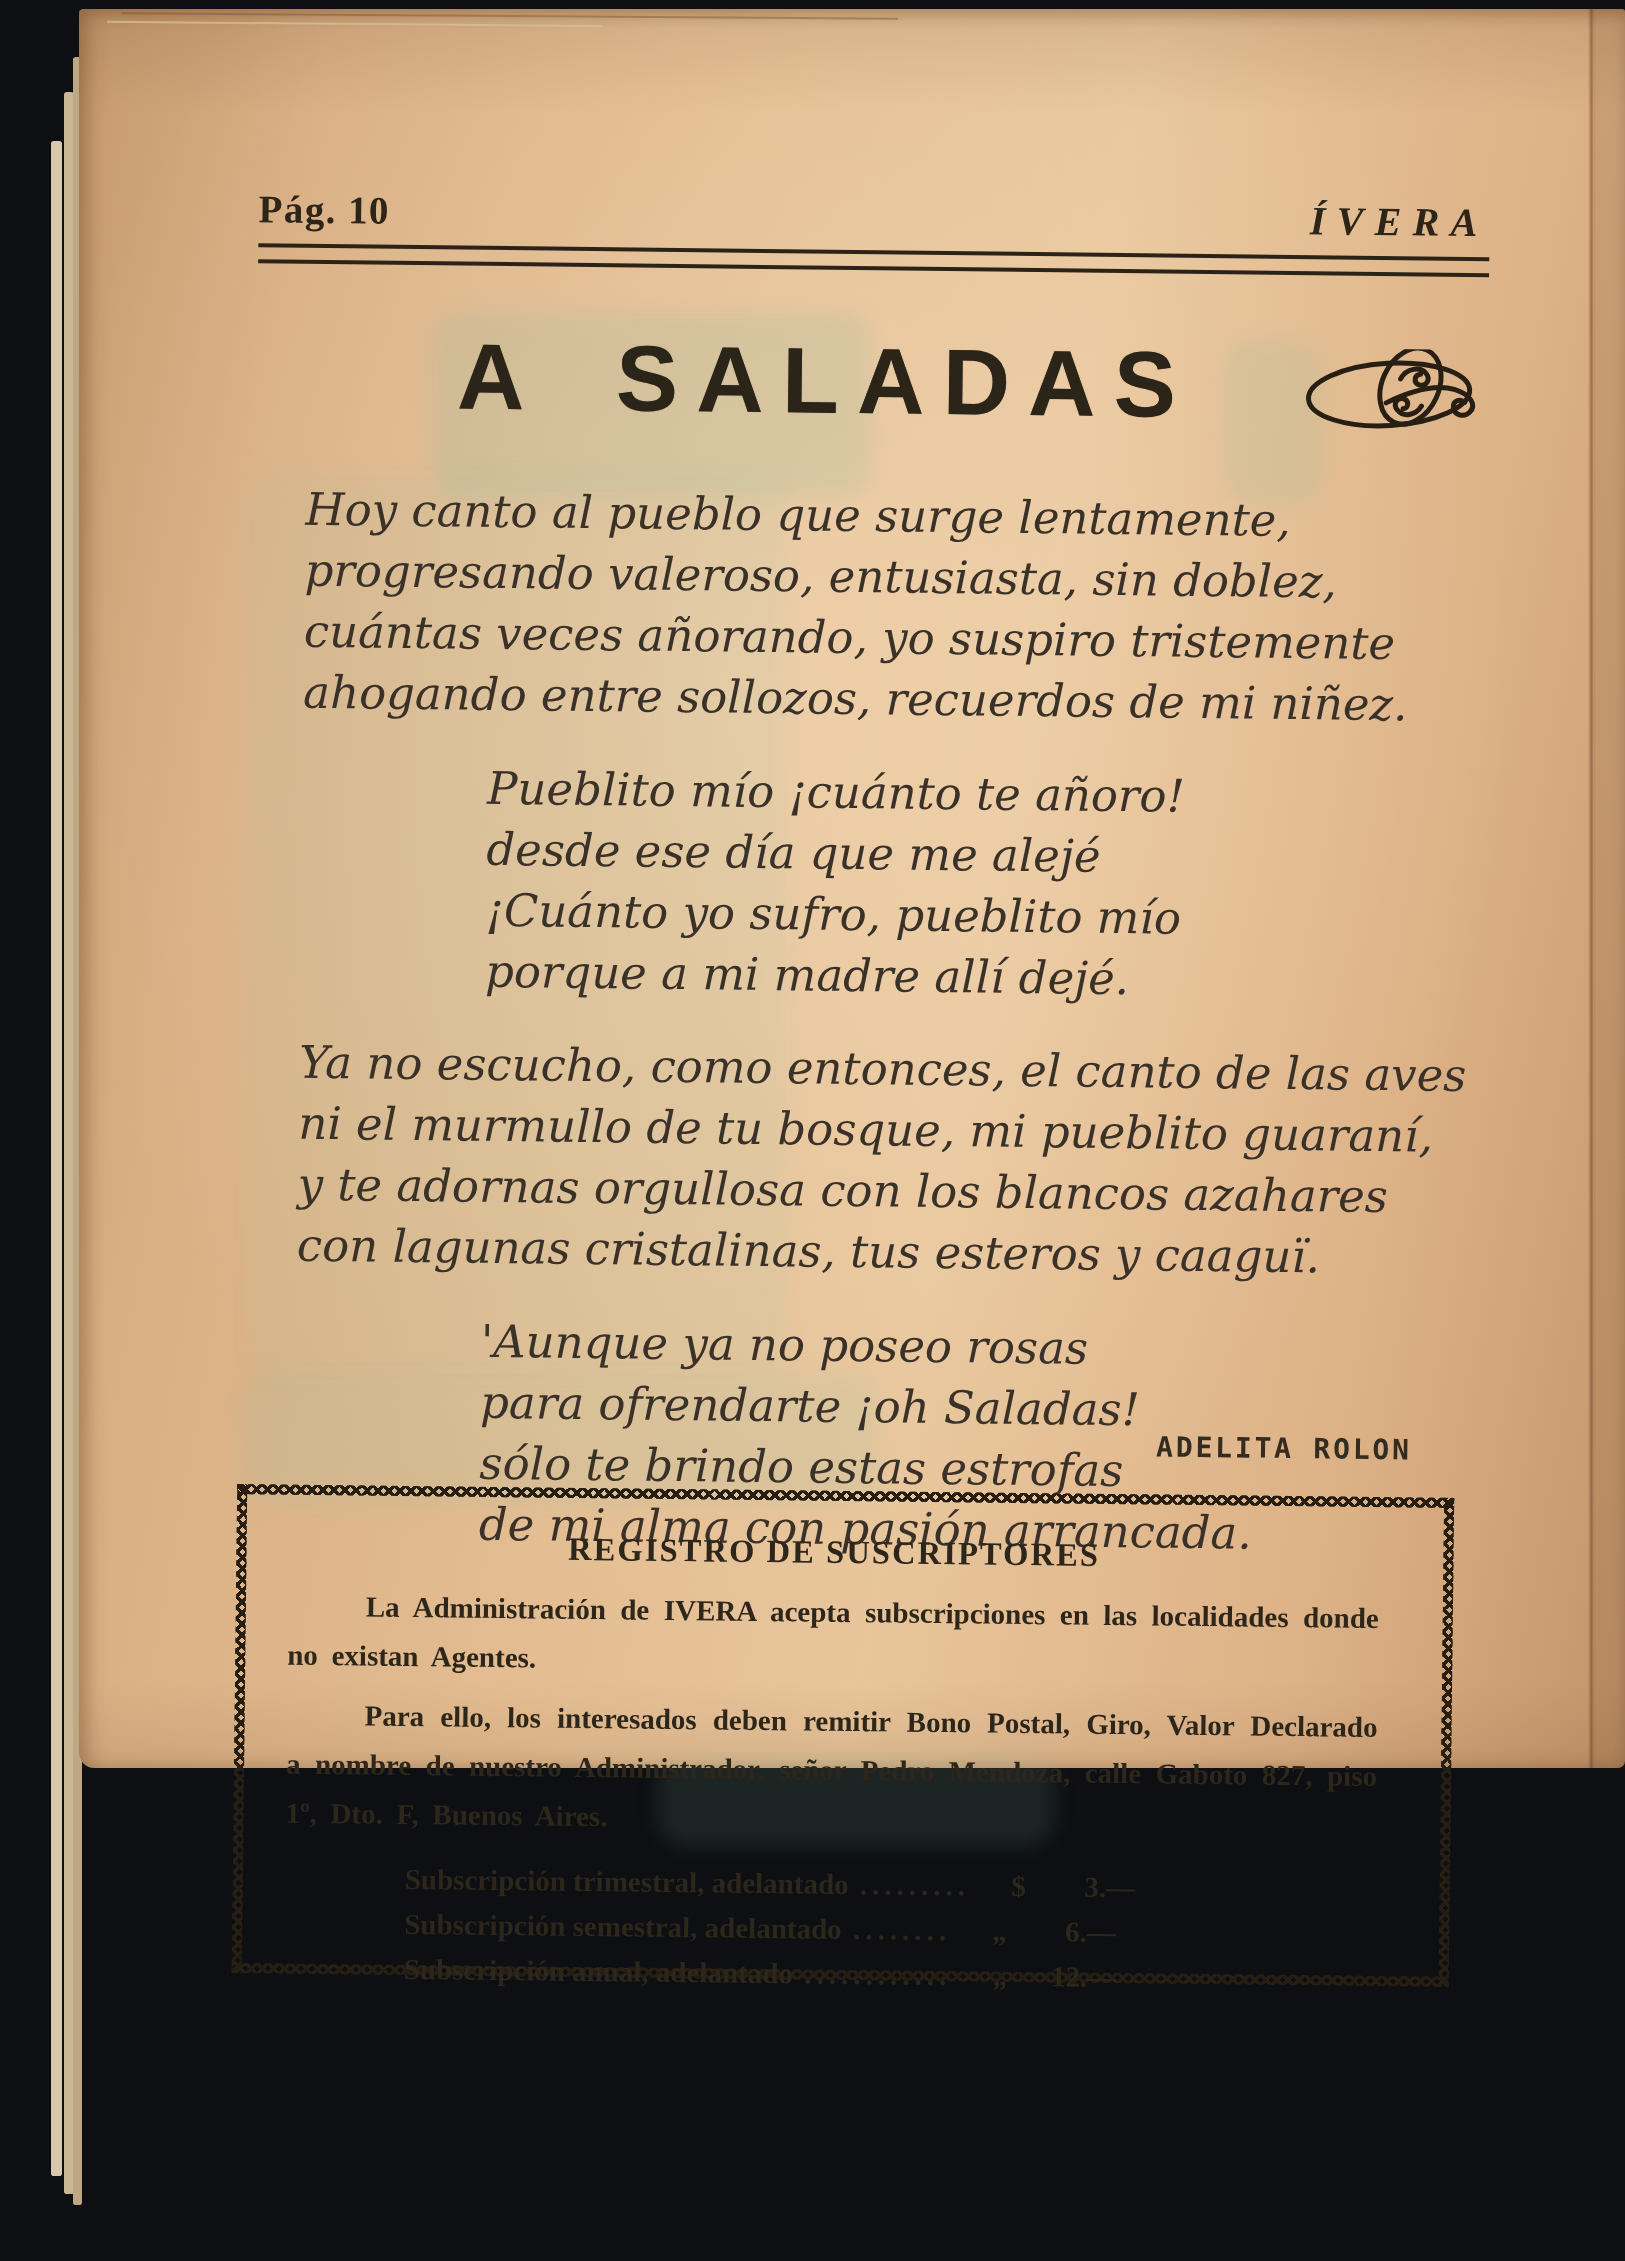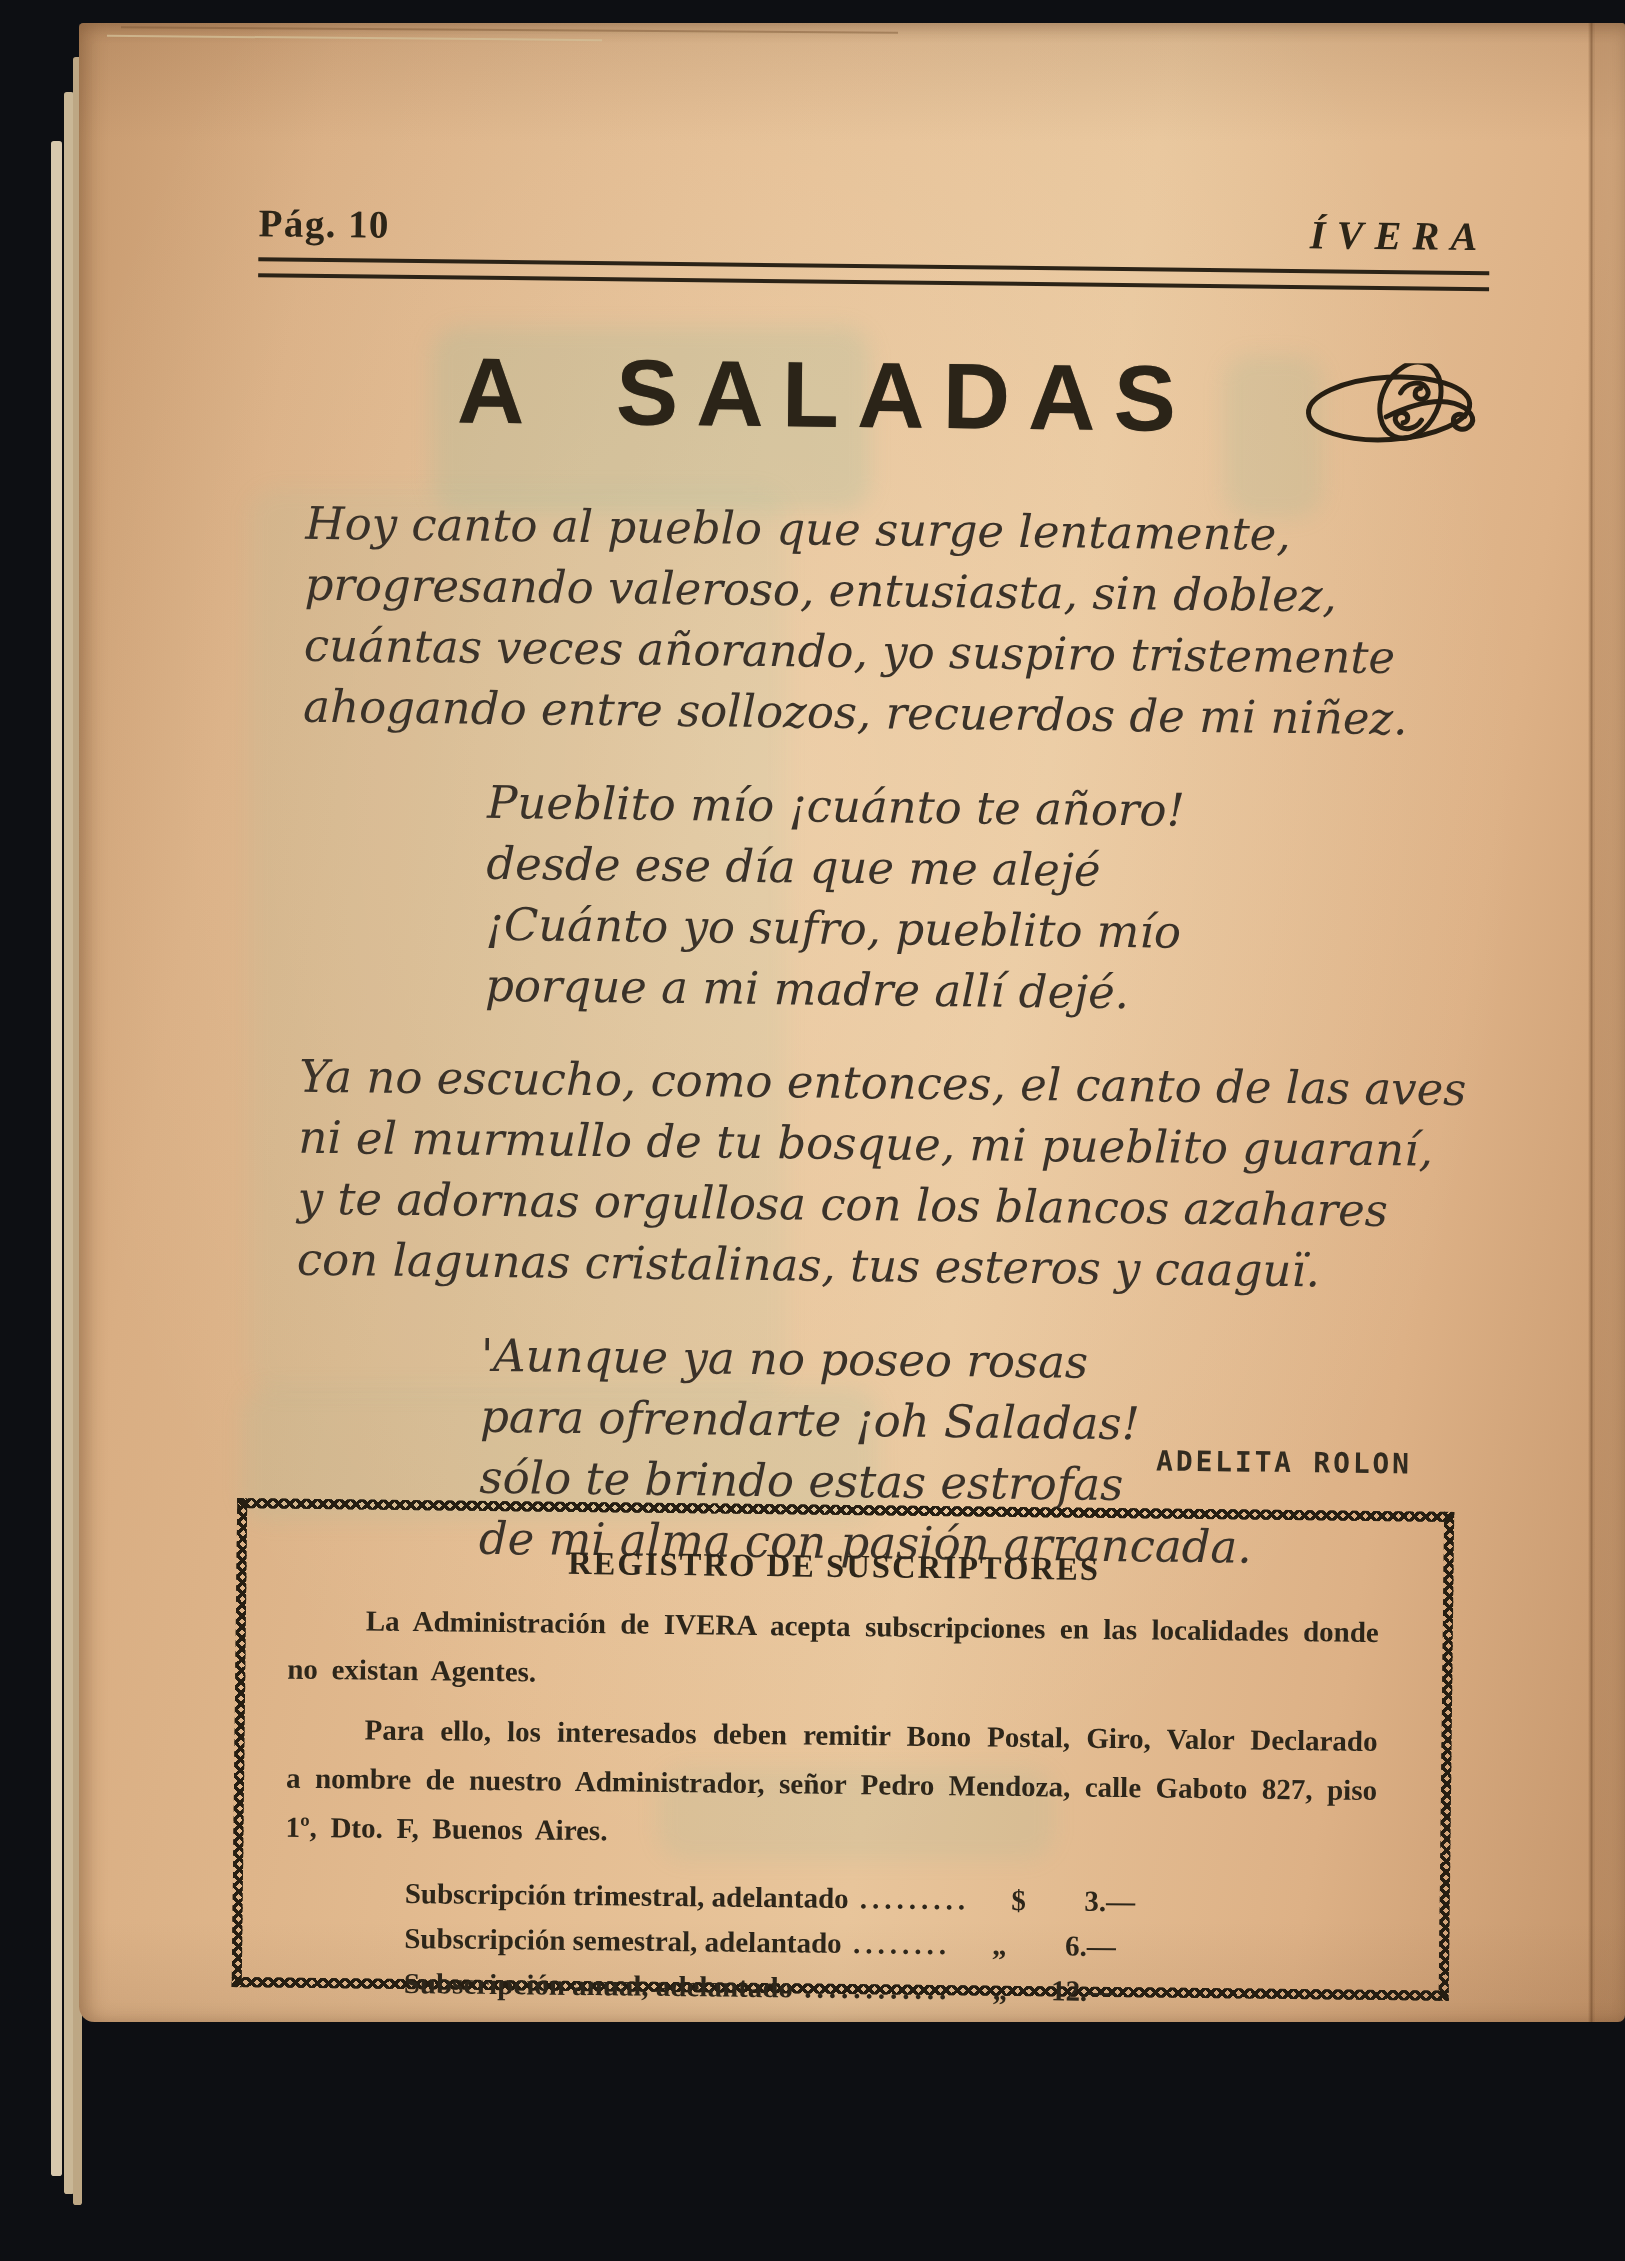--- a/index.html
+++ b/index.html
@@ -10,21 +10,21 @@
     overflow:hidden;
     font-family:"DejaVu Serif", serif;
   }
   
   .edge-strip{position:absolute;border-radius:2.8px;}
   .edge-a{left:51px;top:141px;width:11.3px;height:2035px;background:#d8c9ae;}
   .edge-b{left:64px;top:92px;width:10px;height:2102px;background:#c9b796;}
   .edge-c{left:73px;top:57px;width:8.5px;height:2148px;background:#bda784;}
   
   .page{
-    position:absolute;left:79px;top:23px;width:1546px;height:1999px;
+    position:absolute;left:79px;top:9px;width:1546px;height:1759px;
     background:
       radial-gradient(ellipse at 45% 38%, rgba(255,242,214,0.30), rgba(255,242,214,0) 62%),
       linear-gradient(to bottom, rgba(110,70,40,0.16), rgba(110,70,40,0) 6%),
       linear-gradient(to top, rgba(110,70,40,0.12), rgba(110,70,40,0) 5%),
       linear-gradient(100deg,#c79a6f 0%,#d9ae83 14%,#e4bd92 40%,#e8c59b 58%,#ddb186 82%,#c3946a 100%);
     border-radius:4.2px 2.8px 7px 15.5px;
     box-shadow: inset 10px 0 18.4px rgba(90,55,25,0.28), inset 0 7px 14px rgba(90,55,25,0.18);
   }
   .sheet-line{position:absolute;background:rgba(120,85,50,0.45);height:2.1px;}
   .sheet-line.a{left:42px;top:5.7px;width:777px;transform:rotate(0.4deg);}

